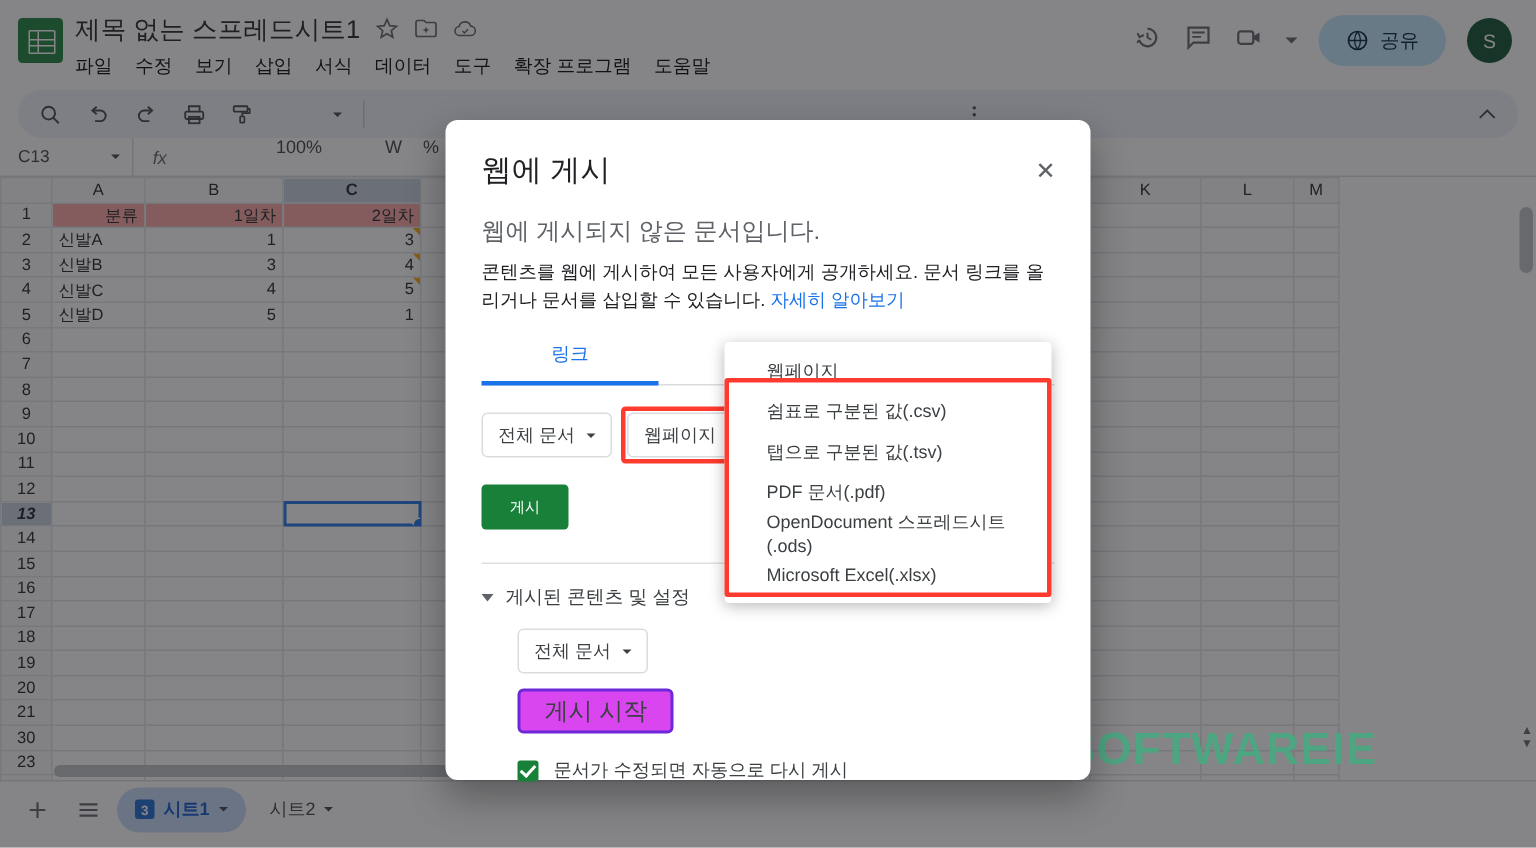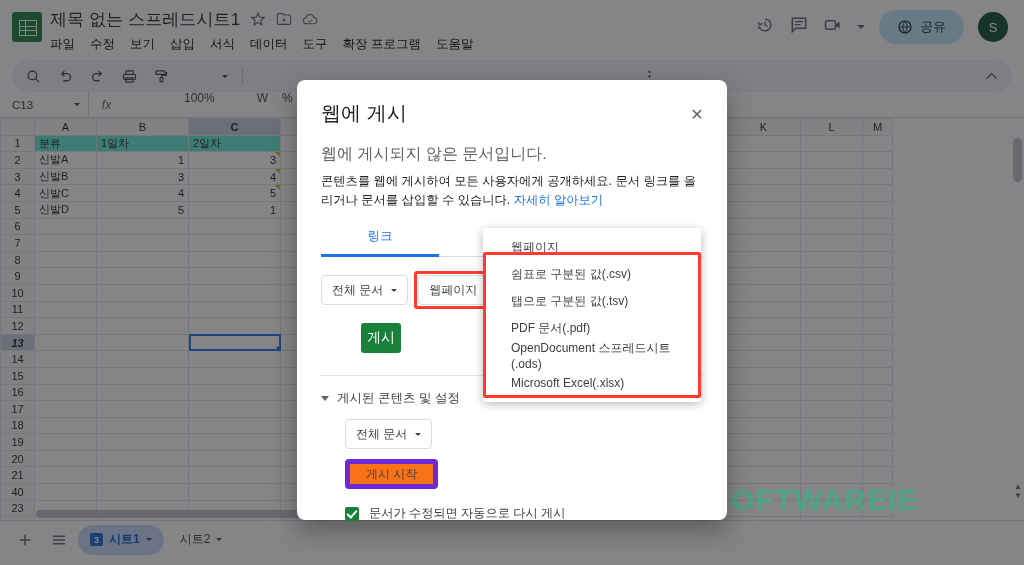--- a/index.html
+++ b/index.html
@@ -75,21 +75,21 @@
   
   .grid-wrap { position:relative; height:402px; overflow:hidden; background:#fff; }
   table.grid { border-collapse:collapse; table-layout:fixed; }
   table.grid td, table.grid th { border:1px solid #e0e2e5; height:16.6px; padding:0 4px;
       font-size:11px; color:#202124; font-weight:400; overflow:hidden; white-space:nowrap; }
   th.colhead { background:#f8f9fa; text-align:center; font-size:10.5px; color:#5f6368; height:16px; }
   th.colhead.sel { background:#c6cfdd; color:#202124; font-weight:700; }
   td.rowhead, th.rowhead { background:#f8f9fa; text-align:center; font-size:10.5px; color:#5f6368; width:34px; }
   td.rowhead.sel { background:#c6cfdd; color:#202124; font-weight:700;font-style:italic; }
   td.num { text-align:right; }
-  td.hdrcell { background:#5eead4; text-align:left; }
+  td.hdrcell { background:#fca5a5; text-align:right; }
   .corner { background:#f8f9fa; width:34px; }
 
   td.selcell { outline:2px solid #1a73e8; outline-offset:-2px; position:relative; }
   td.selcell::after{ content:""; position:absolute; right:-3.5px; bottom:-3.5px; width:7px;height:7px;
       background:#1a73e8; border:1px solid #fff; border-radius:50%; }
   .flag { position:absolute; top:0; right:0; width:0;height:0;
       border-top:5px solid #f9ab00; border-left:5px solid transparent; }
 
   
   .vscroll { position:absolute; right:0; top:18px; width:13px; bottom:22px; }
@@ -135,30 +135,30 @@
   .row-controls { display:flex; align-items:flex-start; gap:10px; margin-top:18px; }
   .select {
     display:inline-flex; align-items:center; gap:8px; height:30px; padding:0 10px;
     border:1px solid #dadce0; border-radius:4px; font-size:12px; color:#3c4043; background:#fff;
   }
   .hl-box { position:relative; }
   .hl-box::before {
     content:""; position:absolute; inset:-4px; border:3px solid #ff3b30; border-radius:3px; pointer-events:none;
   }
   .publish-btn {
-    margin-top:18px; width:40px; height:30px; background:#188038; color:#fff;
-    font-size:14px; display:flex; align-items:center; justify-content:center; border-radius:3px;margin-left:40px;
+    margin-top:18px; width:58px; height:30px; background:#188038; color:#fff;
+    font-size:10px; display:flex; align-items:center; justify-content:center; border-radius:3px;
   }
   .divider { margin-top:22px; border-top:1px solid #e0e0e0; }
   .settings-head { margin-top:14px; display:flex; align-items:center; gap:8px; font-size:12.5px; color:#3c4043; }
   .tri { width:0;height:0;border-left:4.5px solid transparent;border-right:4.5px solid transparent;border-top:5px solid #5f6368; }
   .settings-body { margin-left:24px; }
   .ghost-btn { display:inline-flex; align-items:center; justify-content:center;
-      height:30px; padding:0 16px; border:5px solid #6d28d9; border-radius:4px;
-      font-size:12px; color:#3c4043; background:#f97316; }
+      height:30px; padding:0 16px; border:2px solid #6d28d9; border-radius:4px;
+      font-size:16px; color:#3c4043; background:#d946ef; }
   .chk-row { display:flex; align-items:center; gap:10px; margin-top:16px; }
   .chk { width:14px;height:14px;background:#188038;border-radius:2px; position:relative; }
   .chk::after{ content:""; position:absolute; left:4px; top:1px; width:4px;height:8px;
       border:solid #fff; border-width:0 2px 2px 0; transform:rotate(42deg); }
 
   
   .dropdown {
     position:absolute; left:483px; top:228px; width:218px; z-index:80;
     background:#fff; border-radius:3px; box-shadow:0 2px 10px rgba(0,0,0,.28);
     padding:6px 0;
@@ -659,21 +659,21 @@
             <td></td>
             <td></td>
             <td></td>
             <td></td>
             <td></td>
             <td></td>
             <td></td>
             <td></td>
           </tr>
           <tr>
-            <td class="rowhead">40</td>
+            <td class="rowhead">30</td>
             <td></td>
             <td></td>
             <td></td>
             <td></td>
             <td></td>
             <td></td>
             <td></td>
             <td></td>
             <td></td>
             <td></td>

